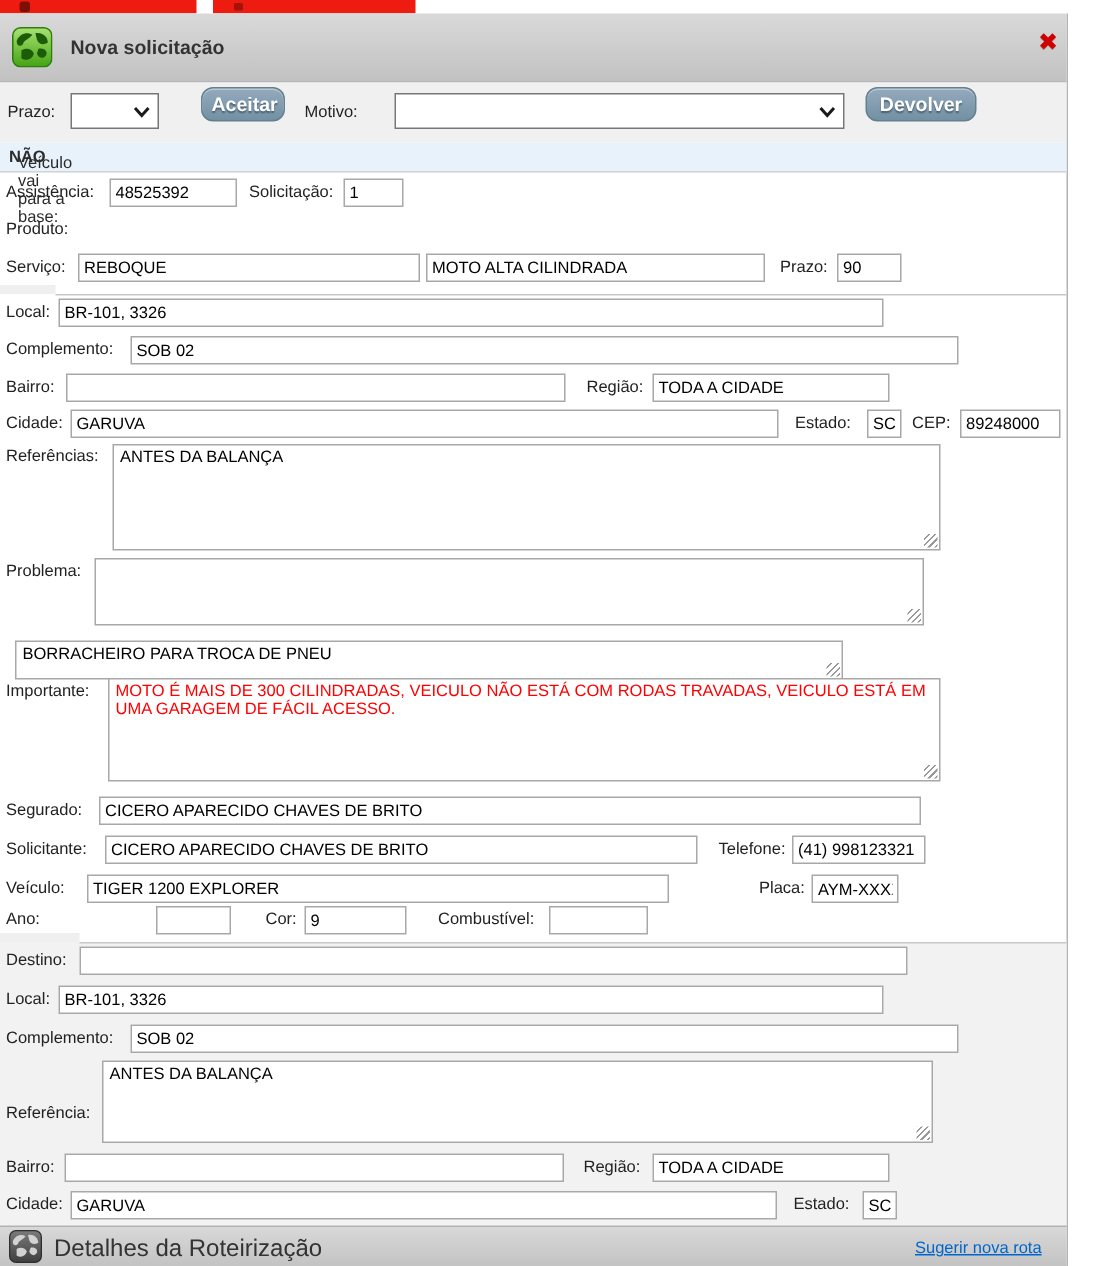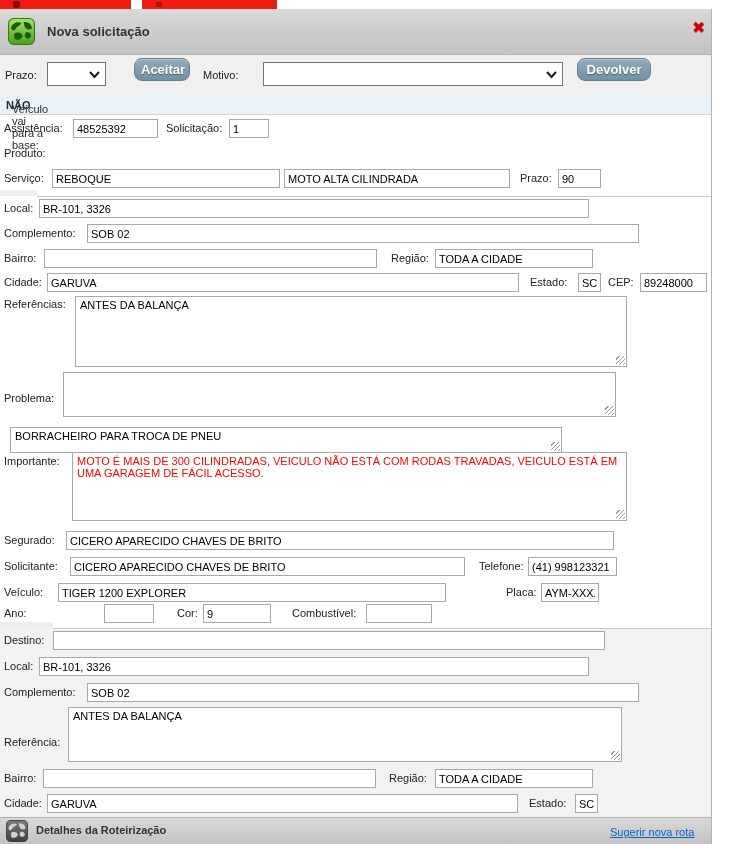--- a/index.html
+++ b/index.html
@@ -28,21 +28,21 @@
   .inp.red{color:#f00;}
   .tawrap{position:absolute;border:1px solid #a8a8a8;background:#fff;box-sizing:border-box;}
   .tawrap textarea{position:absolute;left:0;top:0;width:100%;height:100%;border:none;resize:none;box-sizing:border-box;padding:2px 4px;font-family:"Liberation Sans","DejaVu Sans",sans-serif;font-size:11px;color:#000;background:transparent;outline:none;}
   .tawrap textarea.red{color:#f00;}
   .grip{position:absolute;right:1px;bottom:1px;width:9px;height:9px;background:repeating-linear-gradient(135deg,transparent 0 2px,#999 2px 3px);}
   .hline{position:absolute;height:1px;background:#c8c8c8;}
   .graytab{position:absolute;background:#efefef;}
   .dest-bg{position:absolute;left:0;top:619px;width:711px;height:189px;background:#f2f2f2;}
   .footer{position:absolute;left:0;top:808px;width:711px;height:27px;background:linear-gradient(#d8d8d8,#c3c3c3);border-top:1px solid #b0b0b0;box-sizing:border-box;}
   .footer-icon{position:absolute;left:6px;top:2px;width:22px;height:22px;}
-  .footer-title{position:absolute;left:36px;top:6px;font-size:11px;font-weight:bold;color:#333;}
+  .footer-title{position:absolute;left:36px;top:6px;font-size:16px;font-weight:normal;color:#333;}
   .footer-link{position:absolute;left:610px;top:8px;font-size:11px;color:#0066cc;text-decoration:underline;cursor:pointer;}
 </style>
 </head>
 <body>
 
 <div class="tabbar">
   <div class="tab tab1">
       <span class="tab-glyph"></span>
     </div>
   <div class="tab tab2">
@@ -123,21 +123,21 @@
   <input class="inp" style="left: 578px; top: 264px; width: 23px;" value="SC">
   <span class="lbl" style="left:608px;top:267px;">CEP:</span>
   <input class="inp" style="left: 640px; top: 264px; width: 67px;" value="89248000">
 
   <span class="lbl" style="left:4px;top:289px;">Referências:</span>
   <div class="tawrap" style="left:75px;top:287px;width:552px;height:71px;">
     <textarea style="">ANTES DA BALANÇA</textarea>
     <i class="grip"></i>
   </div>
 
-  <span class="lbl" style="left:4px;top:383px;">Problema:</span>
+  <span class="lbl" style="left:4px;top:366px;">Problema:</span>
   <div class="tawrap" style="left:63px;top:363px;width:553px;height:45px;">
     <textarea style=""></textarea>
     <i class="grip"></i>
   </div>
 
   <div class="tawrap" style="left:10px;top:418px;width:552px;height:26px;">
     <textarea style="">BORRACHEIRO PARA TROCA DE PNEU</textarea>
     <i class="grip"></i>
   </div>
 

